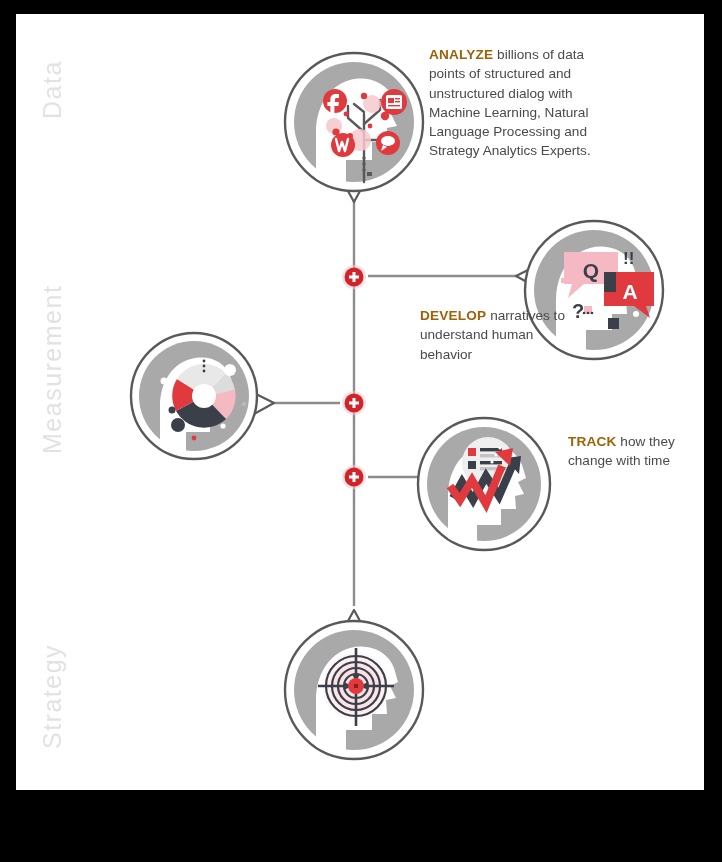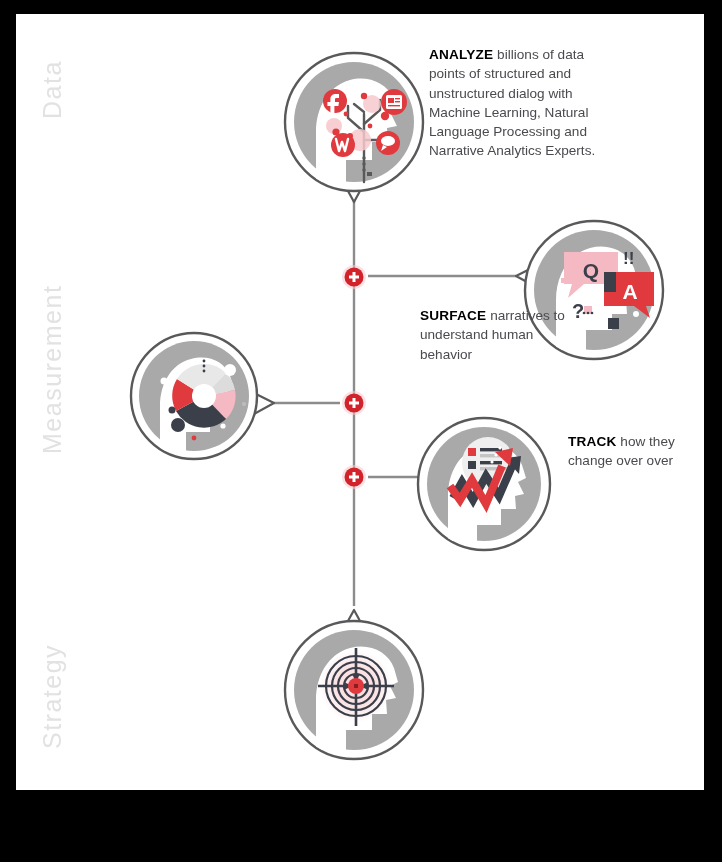--- a/index.html
+++ b/index.html
@@ -12,21 +12,21 @@
     transform-origin:0 0;transform:rotate(-90deg);
   }
   #ax-data{left:22px;top:105px;}
   #ax-meas{left:22px;top:440px;}
   #ax-strat{left:22px;top:735px;}
 
   svg.art{position:absolute;left:0;top:0;width:688px;height:776px;pointer-events:none;}
 
   .cap{position:absolute;font-family:"Liberation Sans",sans-serif;color:#4a4a4f;
        font-size:13.6px;line-height:1.42;}
-  .cap b{color:#000000;font-weight:bold;letter-spacing:.2px;}
+  .cap b{color:#a16207;font-weight:bold;letter-spacing:.2px;}
   #cap-analyze{left:413px;top:31px;width:190px;}
   #cap-quantify{left:108px;top:283px;width:230px;}
   #cap-surface{left:404px;top:292px;width:150px;}
   #cap-track{left:552px;top:418px;width:120px;}
   #cap-develop{left:113px;top:628px;width:175px;}
 </style>
 </head>
 <body>
 
 <div id="frame">
@@ -252,27 +252,27 @@
         <circle cx="338" cy="463" r="12" fill="#f6c9cd" opacity=".55"></circle>
         <circle cx="338" cy="463" r="9.5" fill="#d2232a"></circle>
         <g stroke="#ffffff" stroke-width="3" stroke-linecap="butt">
           <line x1="338" y1="458" x2="338" y2="468"></line>
           <line x1="333" y1="463" x2="343" y2="463"></line>
         </g>
       </g>
     </svg>
 
     <div class="cap" id="cap-analyze">
-      <b>ANALYZE</b><span> billions of data points of structured and unstructured dialog with Machine Learning, Natural Language Processing and Narrative Analytics Experts.</span>
+      <b>ANALYZE</b><span> billions of data points of structured and unstructured dialog with Machine Learning, Natural Language Processing and Strategy Analytics Experts.</span>
     </div>
 
 
     <div class="cap" id="cap-surface">
-      <b>SURFACE</b><span> narratives to understand human behavior</span>
+      <b>DEVELOP</b><span> narratives to understand human behavior</span>
     </div>
 
     <div class="cap" id="cap-track">
-      <b>TRACK</b><span> how they change over over</span>
+      <b>TRACK</b><span> how they change with time</span>
     </div>
 
 
   </div>
 </div>
 
 </body></html>

